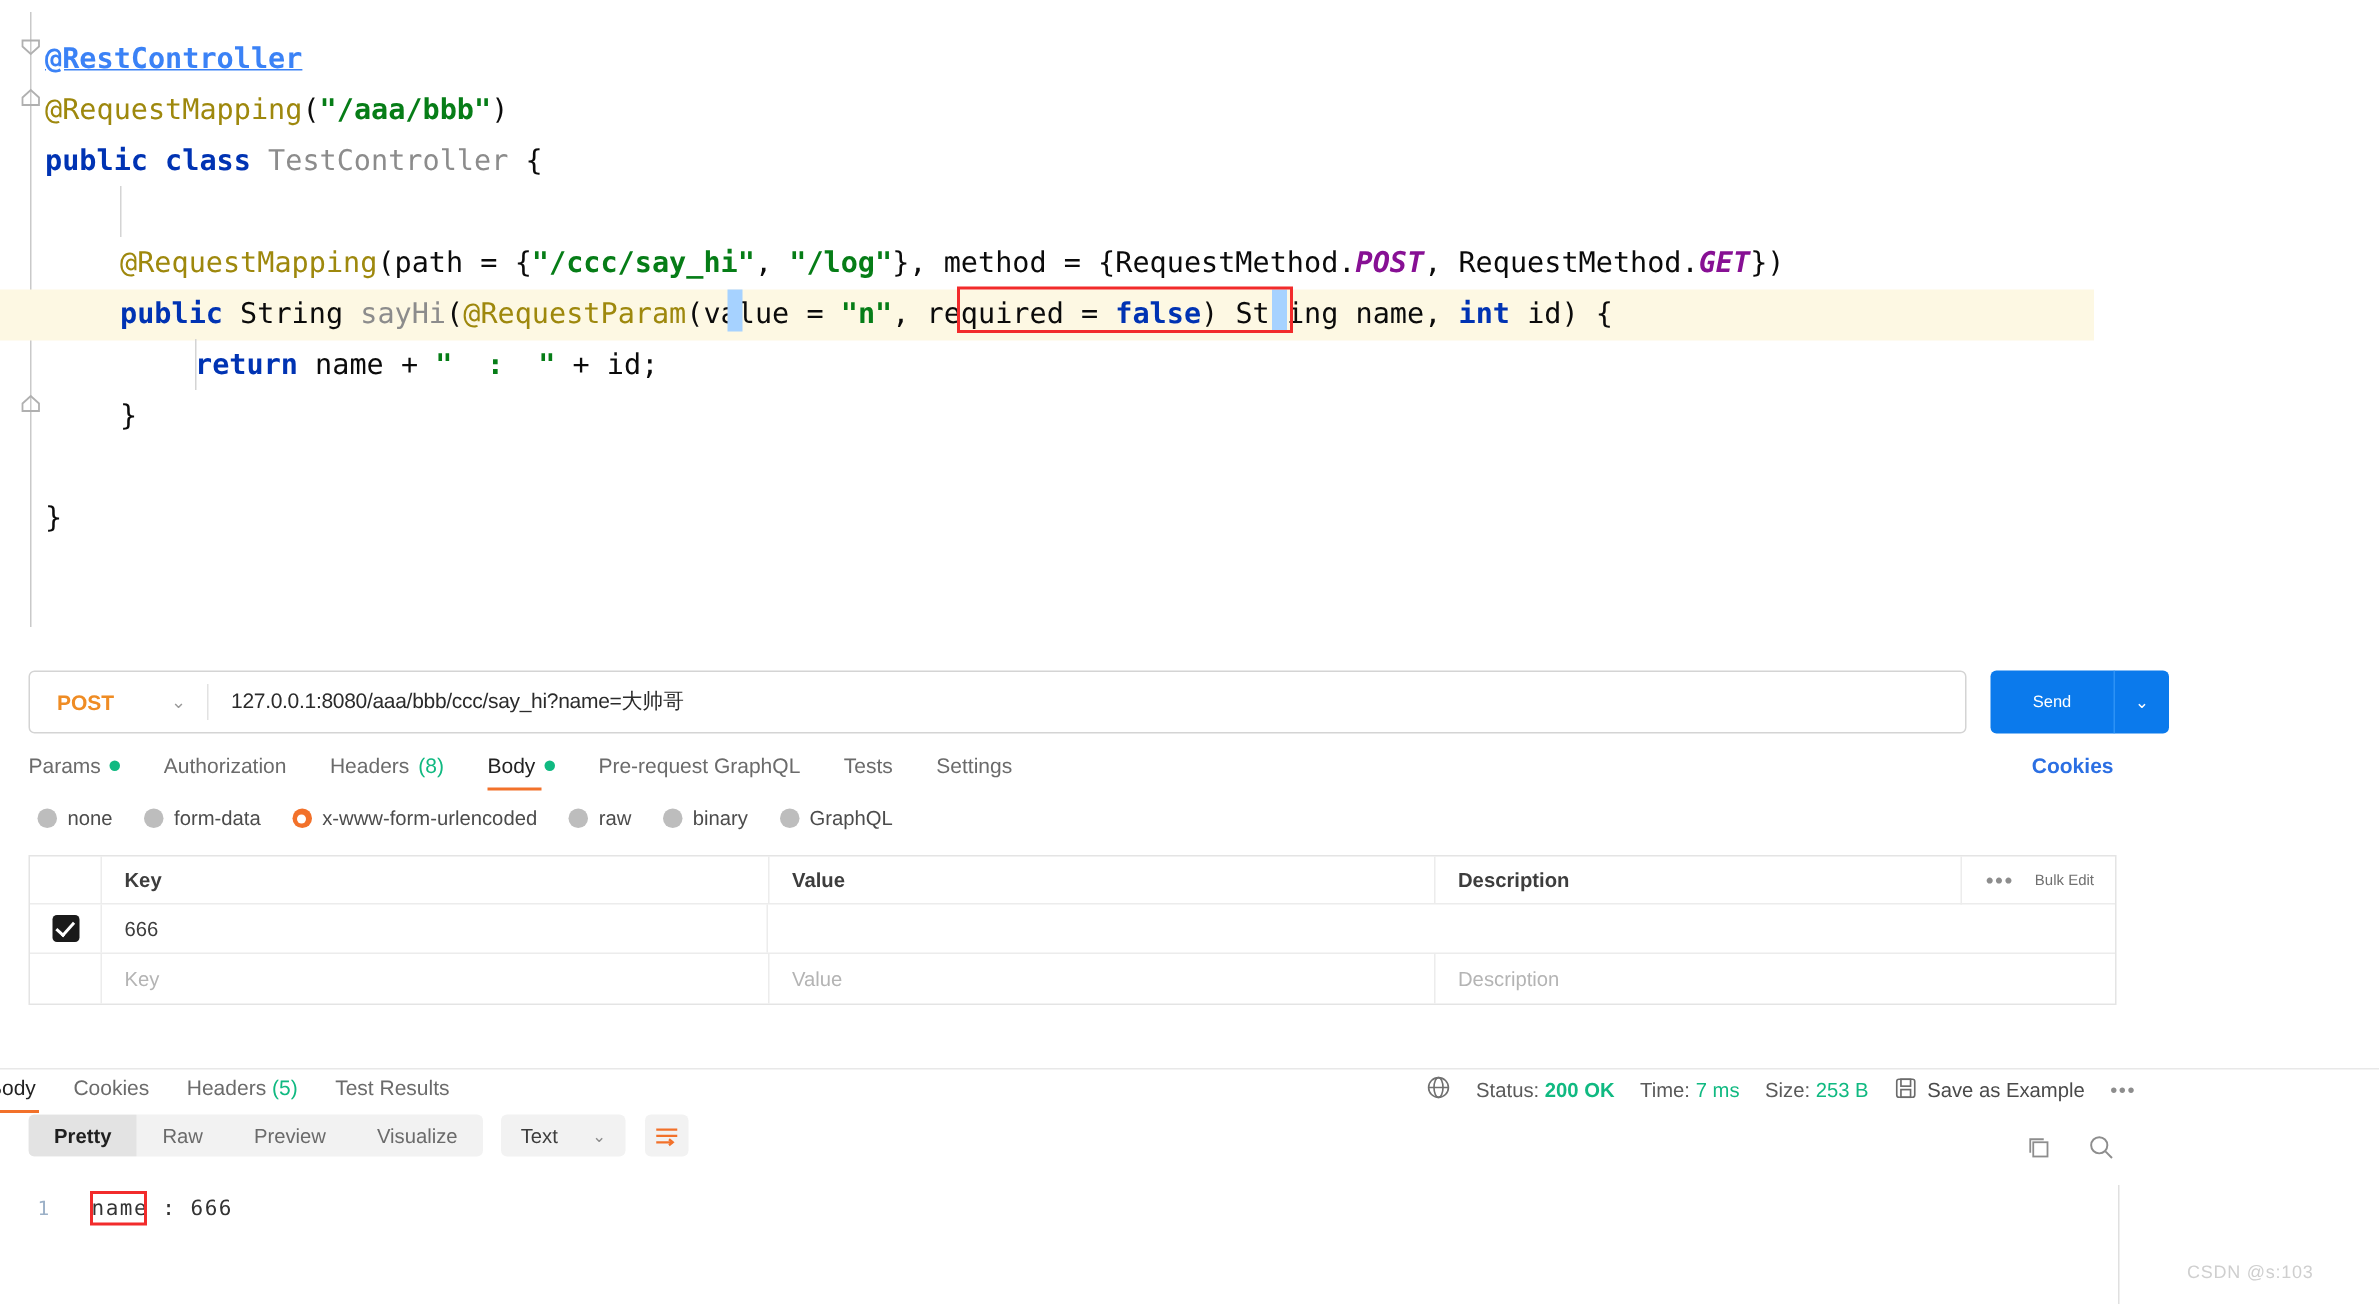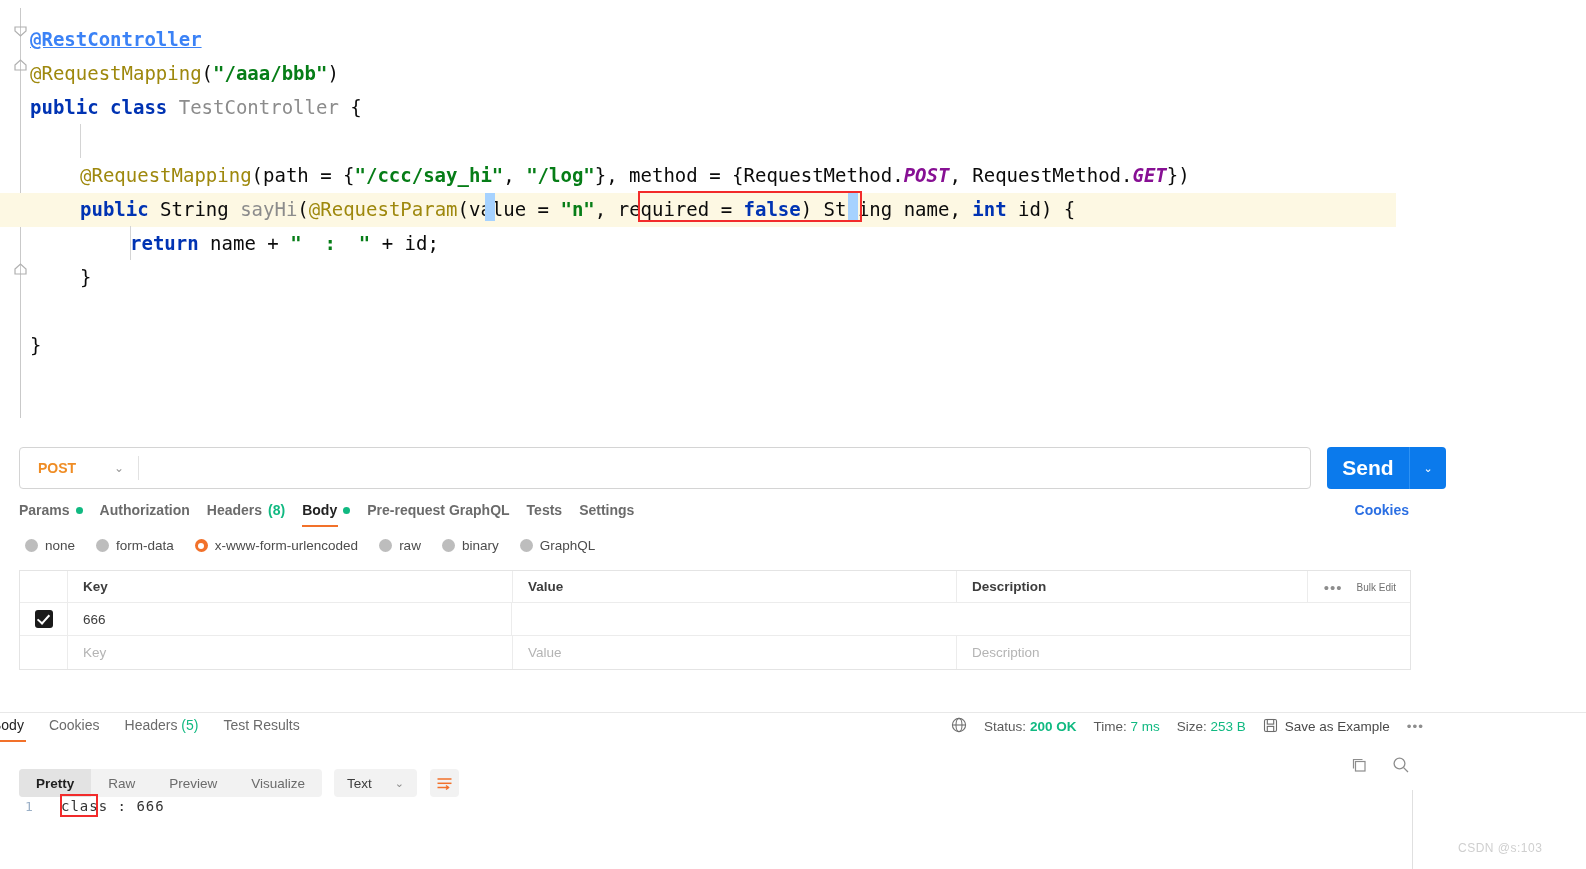--- a/index.html
+++ b/index.html
@@ -81,25 +81,25 @@
             border:1px solid #d4d4d4; border-radius:4px; display:flex; align-items:center; background:#fff; }
   .method { width:118px; height:100%; display:flex; align-items:center; justify-content:space-between;
             padding:0 14px 0 18px; color:#ef8c24; font-size:14px; font-weight:bold; }
   .method .chev { color:#9a9a9a; font-size:12px; font-weight:normal; }
   .vdiv { width:1px; height:24px; background:#e2e2e2; }
   .urlinput { flex:1; padding-left:15px; font-size:14px; color:#2b2b2b; letter-spacing:-0.2px; }
 
   .sendwrap { position:absolute; left:1327px; top:22px; height:42px; display:flex;
               background:#0b7aec; border-radius:4px; overflow:hidden; }
   .sendbtn { width:82px; display:flex; align-items:center; justify-content:center;
-             color:#fff; font-size:21px; font-weight:bold; }
+             color:#fff; font-size:11px; font-weight:normal; }
   .senddiv { width:1px; background:#2d92f5; }
   .sendcaret { width:36px; display:flex; align-items:center; justify-content:center; color:#fff; font-size:11px; }
 
-  .reqtabs { position:absolute; left:19px; top:77px; display:flex; align-items:flex-start; gap:0;font-weight:bold; }
+  .reqtabs { position:absolute; left:19px; top:77px; display:flex; align-items:flex-start; gap:12px; }
   .rtab { font-size:14px; color:#6b6b6b; padding:0 17px 9px 0; position:relative; display:flex; align-items:center; gap:6px; }
   .rtab:first-child { padding-left:0; }
   .rtab.active { color:#222; }
   .rtab .dot { width:7px; height:7px; border-radius:50%; background:#10b981; display:inline-block; }
   .rtab-underline { position:absolute; left:0; bottom:0; height:2px; width:36px; background:#f2712a; }
   .hcount { color:#10b981; }
   .cookies-link { position:absolute; right:177px; top:77px; font-size:14px; color:#2b6fe3; font-weight:bold; }
 
   .bodytypes { position:absolute; left:25px; top:113px; display:flex; align-items:center; gap:0; }
   .btype { display:flex; align-items:center; gap:7px; font-size:13.5px; color:#4c4c4c; margin-right:21px; }
@@ -136,21 +136,21 @@
   .restab { font-size:14px; color:#6b6b6b; padding:0 0 9px 0; margin-right:25px; position:relative; }
   .restab.active { color:#222; }
   .restab-underline { position:absolute; left:0; bottom:0; height:2px; width:34px; background:#f2712a; }
   .res-meta { position:absolute; right:162px; top:292px; display:flex; align-items:center; gap:17px;
               font-size:13.5px; color:#5a5a5a; }
   .res-meta .ok { color:#10b981; font-weight:bold; }
   .res-meta .grn { color:#10b981; }
   .save-ex { display:flex; align-items:center; gap:7px; color:#4a4a4a; }
   .meta-dots { color:#8d8d8d; letter-spacing:1px; }
 
-  .fmtbar { position:absolute; left:19px; top:344px; display:flex; align-items:flex-end; }
+  .fmtbar { position:absolute; left:19px; top:318px; display:flex; align-items:flex-end; }
   .segbtns { display:flex; align-items:center; background:#f2f2f2; border-radius:4px; overflow:hidden; height:28px; }
   .seg { padding:0 17px; height:28px; display:flex; align-items:center; font-size:13.5px; color:#6b6b6b; }
   .seg.active { background:#e3e3e3; color:#1f1f1f; font-weight:bold; }
   .typesel { margin-left:12px; height:28px; background:#f2f2f2; border-radius:4px; display:flex;
              align-items:center; gap:23px; padding:0 13px; font-size:13.5px; color:#3d3d3d; }
   .typesel .chev { color:#8d8d8d; font-size:11px; }
   .wrapbtn { margin-left:13px; width:29px; height:28px; background:#f2f2f2; border-radius:4px;
              display:flex; align-items:center; justify-content:center; }
 
   .resicons { position:absolute; right:176px; top:331px; display:flex; align-items:center; gap:24px; }
@@ -210,20 +210,21 @@
 </div>
 
 <div class="pm">
 
   <div class="urlbar">
     <div class="method">
       <span>POST</span>
       <span class="chev">⌄</span>
     </div>
     <div class="vdiv"></div>
+    <div class="urlinput" placeholder="Enter request URL">127.0.0.1:8080/aaa/bbb/ccc/say_hi?name=大帅哥</div>
   </div>
 
   <div class="sendwrap">
     <div class="sendbtn">Send</div>
     <div class="senddiv"></div>
     <div class="sendcaret">⌄</div>
   </div>
 
   <div class="reqtabs" id="request-tabs">
       <div class="rtab">
@@ -386,20 +387,20 @@
     <span>
       <svg width="18" height="18" viewBox="0 0 18 18">
           <circle cx="7.5" cy="7.5" r="5.4" fill="none" stroke="#8d8d8d" stroke-width="1.3"></circle>
           <line x1="11.6" y1="11.6" x2="16" y2="16" stroke="#8d8d8d" stroke-width="1.3"></line>
         </svg>
     </span>
   </div>
 
   <div class="resbody">
     <span class="rb-ln">1</span>
-    <span class="rb-txt"><span>class</span><span>  :   666</span></span>
+    <span class="rb-txt"><span>name</span><span>  :   666</span></span>
     <div class="rb-box"></div>
   </div>
 
   <div class="rightdiv"></div>
 </div>
 
 <div class="watermark">CSDN @s:103</div>
 
 </body></html>

